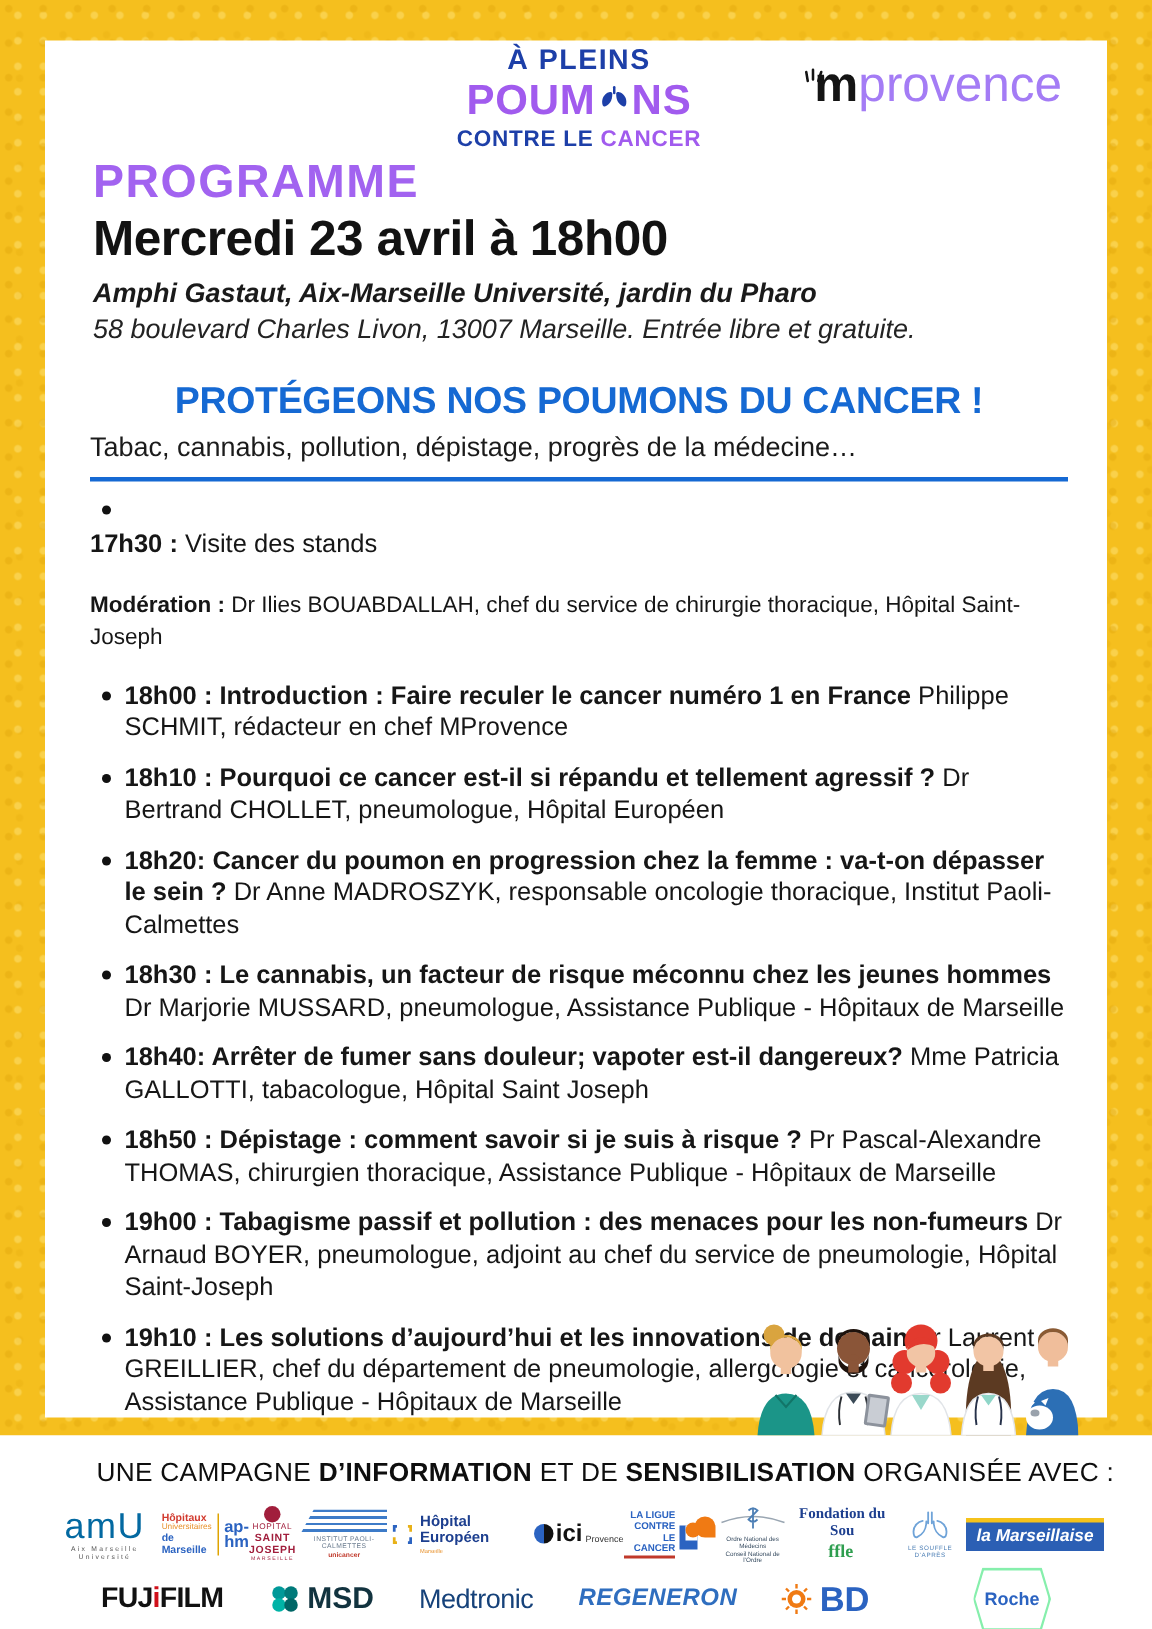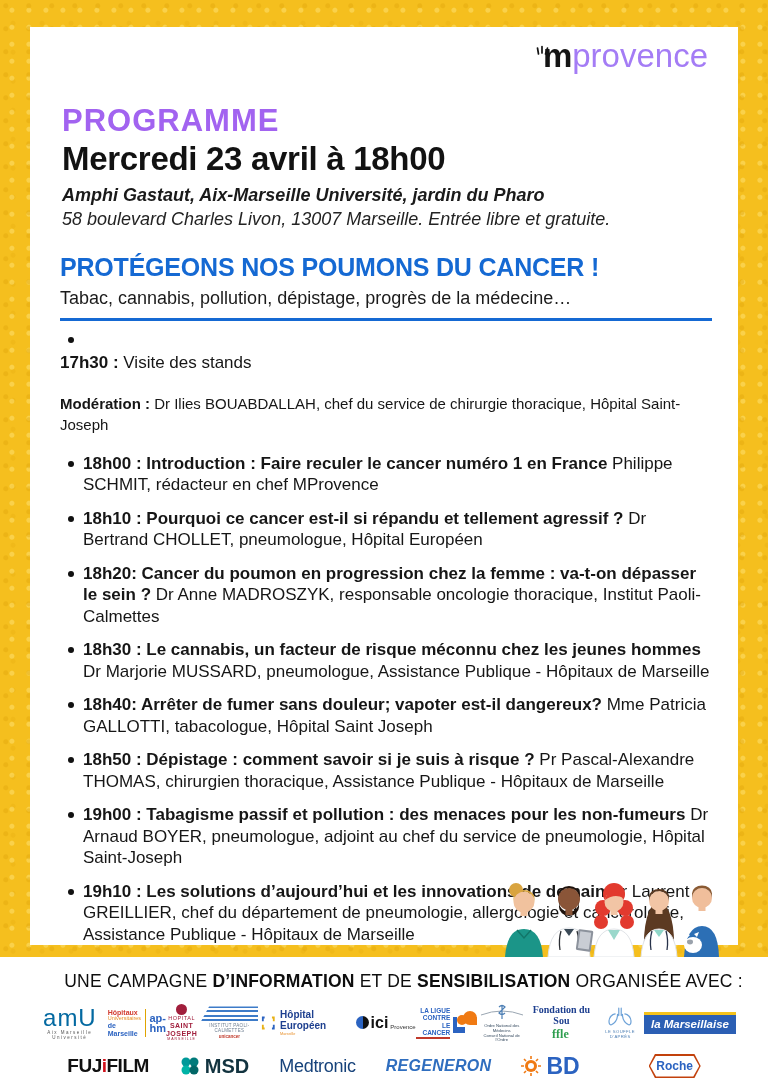--- a/index.html
+++ b/index.html
@@ -41,21 +41,21 @@
   }
   .mp-m { color:#141414; font-weight:bold; position:relative; }
   .mp-spark { position:absolute; left:-7px; top:-9px; }
   .mp-rest { color:#A47CF5; }
   
   .kicker { margin:0 0 0 2px; font-size:31px; font-weight:bold; color:#A263F0; letter-spacing:1px; }
   .date   { margin:1px 0 7px 2px; font-size:33px; font-weight:bold; color:#121212; letter-spacing:-.3px; }
   .venue  { margin-left:2px; font-size:18px; font-weight:bold; font-style:italic; color:#1a1a1a; }
   .address{ margin:3px 0 0 2px; font-size:18px; font-style:italic; color:#232323; }
   
-  .section-heading { margin:23px 0 0 0; font-size:25px; font-weight:bold; color:#1569D3; letter-spacing:-.2px; }
+  .section-heading { margin:23px 0 0 0; font-size:25px; font-weight:bold; color:#1569D3; letter-spacing:-.2px;text-align:center; }
   .section-sub { margin-top:6px; font-size:18px; color:#1b1b1b; }
   .rule { margin-top:9px; height:3px; background:#1569D3; border:none; }
   
   .pre-item { margin-top:8px;flex-direction:column; }
   .item { display:flex; gap:9px; font-size:17px; line-height:21.5px; margin-bottom:12px; }
   .bullet { flex:none; width:6px; height:6px; border-radius:50%; background:#111; margin:8px 0 0 8px; }
   .b { font-weight:bold; }
   .moderation { margin:19px 0 17px 0; font-size:15px; line-height:21.5px; max-width:648px; }
   .schedule { }
   .item-text { max-width:630px; }
@@ -119,35 +119,51 @@
   .lm-name { color:#fff; font-weight:bold; font-style:italic; font-size:11.5px; white-space:nowrap; }
   
   .fuji { font-size:19px; font-weight:bold; color:#111; letter-spacing:-.5px; position:relative; }
   .fuji .red-i { color:#D0111B; }
   .msd { flex-direction:row; gap:4px; }
   .msd-name { font-size:20px; font-weight:bold; color:#12333F; }
   .medtronic { font-size:18px; color:#16427A; font-weight:500; letter-spacing:-.3px; }
   .regeneron { font-size:16px; font-weight:bold; font-style:italic; color:#2F6EBF; letter-spacing:.3px; }
   .bd { flex-direction:row; gap:5px; align-items:center; }
   .bd-name { font-size:23px; font-weight:bold; color:#2B63C1; }
-  .roche-box { position:relative; width:52px; height:24px; display:flex; align-items:center; justify-content:center;
+  .roche-box { position:relative; width:52px; height:42px; display:flex; align-items:center; justify-content:center;
                clip-path:polygon(12% 0,88% 0,100% 50%,88% 100%,12% 100%,0 50%);
-               background:#c2410c;margin-left:39px; }
+               background:#86efac;margin-left:39px; }
   .roche-inner { position:absolute; inset:1.5px; clip-path:polygon(12% 0,88% 0,100% 50%,88% 100%,12% 100%,0 50%);
                  background:#fff; display:flex; align-items:center; justify-content:center; }
   .roche-name { font-size:12px; font-weight:bold; color:#2B63C1; }
 </style>
 </head>
 <body>
 
 <div class="frame"></div>
 
 <div class="main">
 
   <div class="logo-row">
+    <div class="campaign-logo">
+      <div class="cl-1">À PLEINS</div>
+      <div class="cl-2">
+        <span>POUM</span>
+          <span class="lungs"><svg width="22" height="22" viewBox="0 0 24 24">
+              <rect x="11.1" y="2.5" width="1.8" height="6" rx="0.9" fill="#1D3FA8"></rect>
+              <path d="M10.6 8.2 C10.6 13.5 8.6 15.8 5.6 17.3 C4.0 18 3.2 16.4 3.2 14.0 C3.2 10.4 5.8 7.4 8.4 7.0 C9.8 6.8 10.6 7.3 10.6 8.2 Z" fill="#1D3FA8"></path>
+              <path d="M13.4 8.2 C13.4 13.5 15.4 15.8 18.4 17.3 C20.0 18 20.8 16.4 20.8 14.0 C20.8 10.4 18.2 7.4 15.6 7.0 C14.2 6.8 13.4 7.3 13.4 8.2 Z" fill="#1D3FA8"></path>
+            </svg></span>
+          <span>NS</span>
+      </div>
+      <div class="cl-3">
+        <span>CONTRE LE</span>
+        <span class="cancer">CANCER</span>
+      </div>
+    </div>
     <div class="mprovence">
       <span class="mp-m"><span class="mp-spark"><svg width="13" height="11" viewBox="0 0 13 11">
               <path d="M2.5 9 L1.5 3 M6 8 L6 1.5 M9.5 9 L11.5 3" stroke="#141414" stroke-width="1.7" stroke-linecap="round" fill="none"></path>
             </svg></span><span>m</span></span><span class="mp-rest">provence</span>
     </div>
   </div>
 
   <div class="kicker">PROGRAMME</div>
   <div class="date">Mercredi 23 avril à 18h00</div>
   <div class="venue">Amphi Gastaut, Aix-Marseille Université, jardin du Pharo</div>

